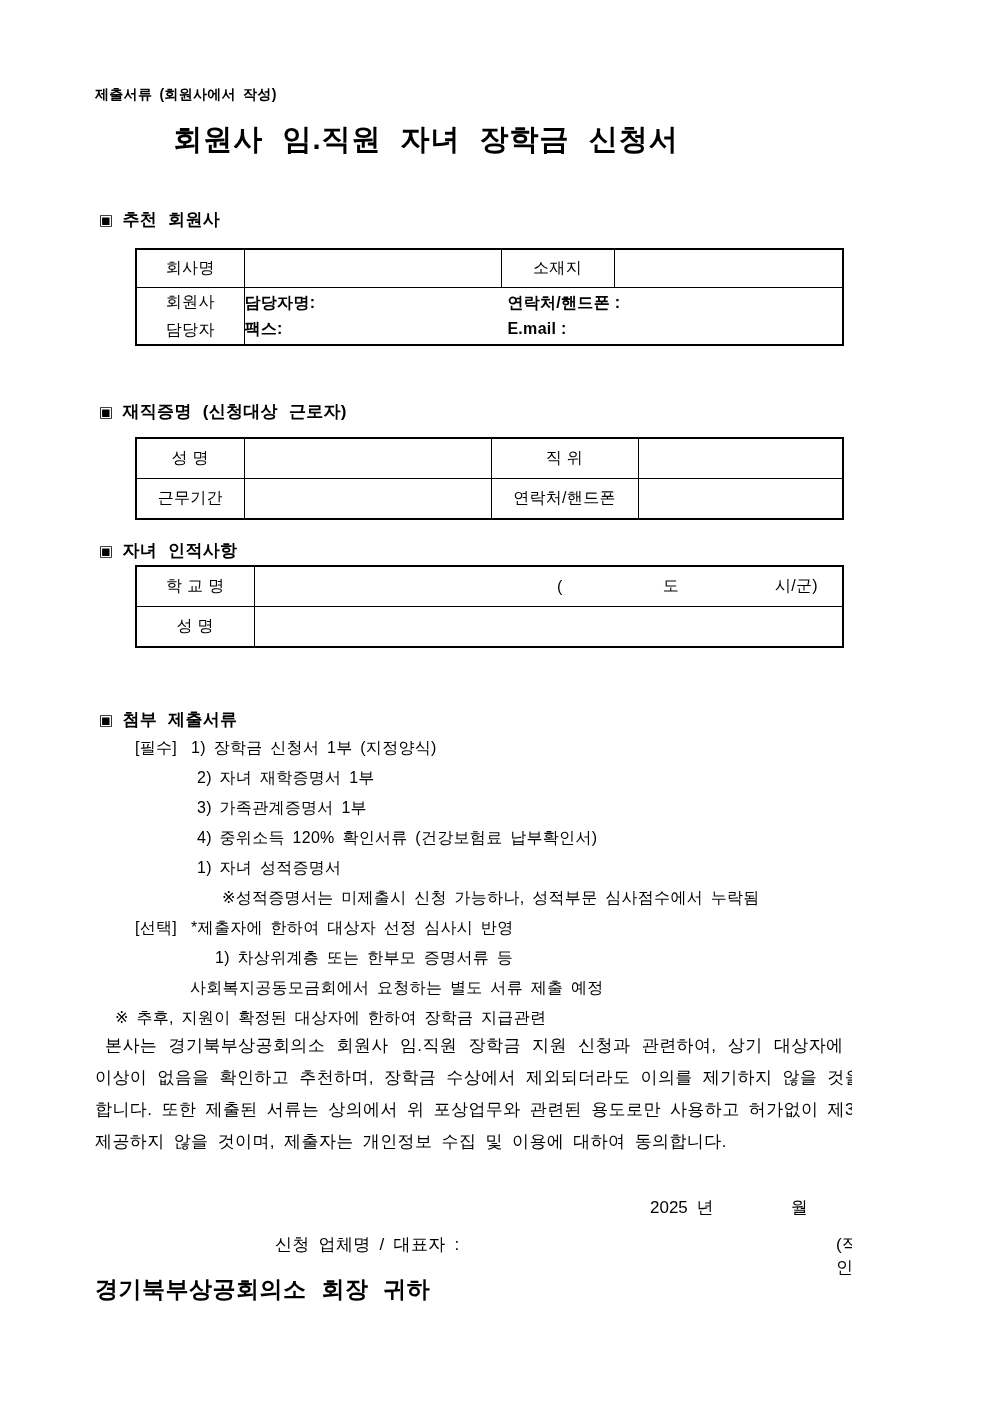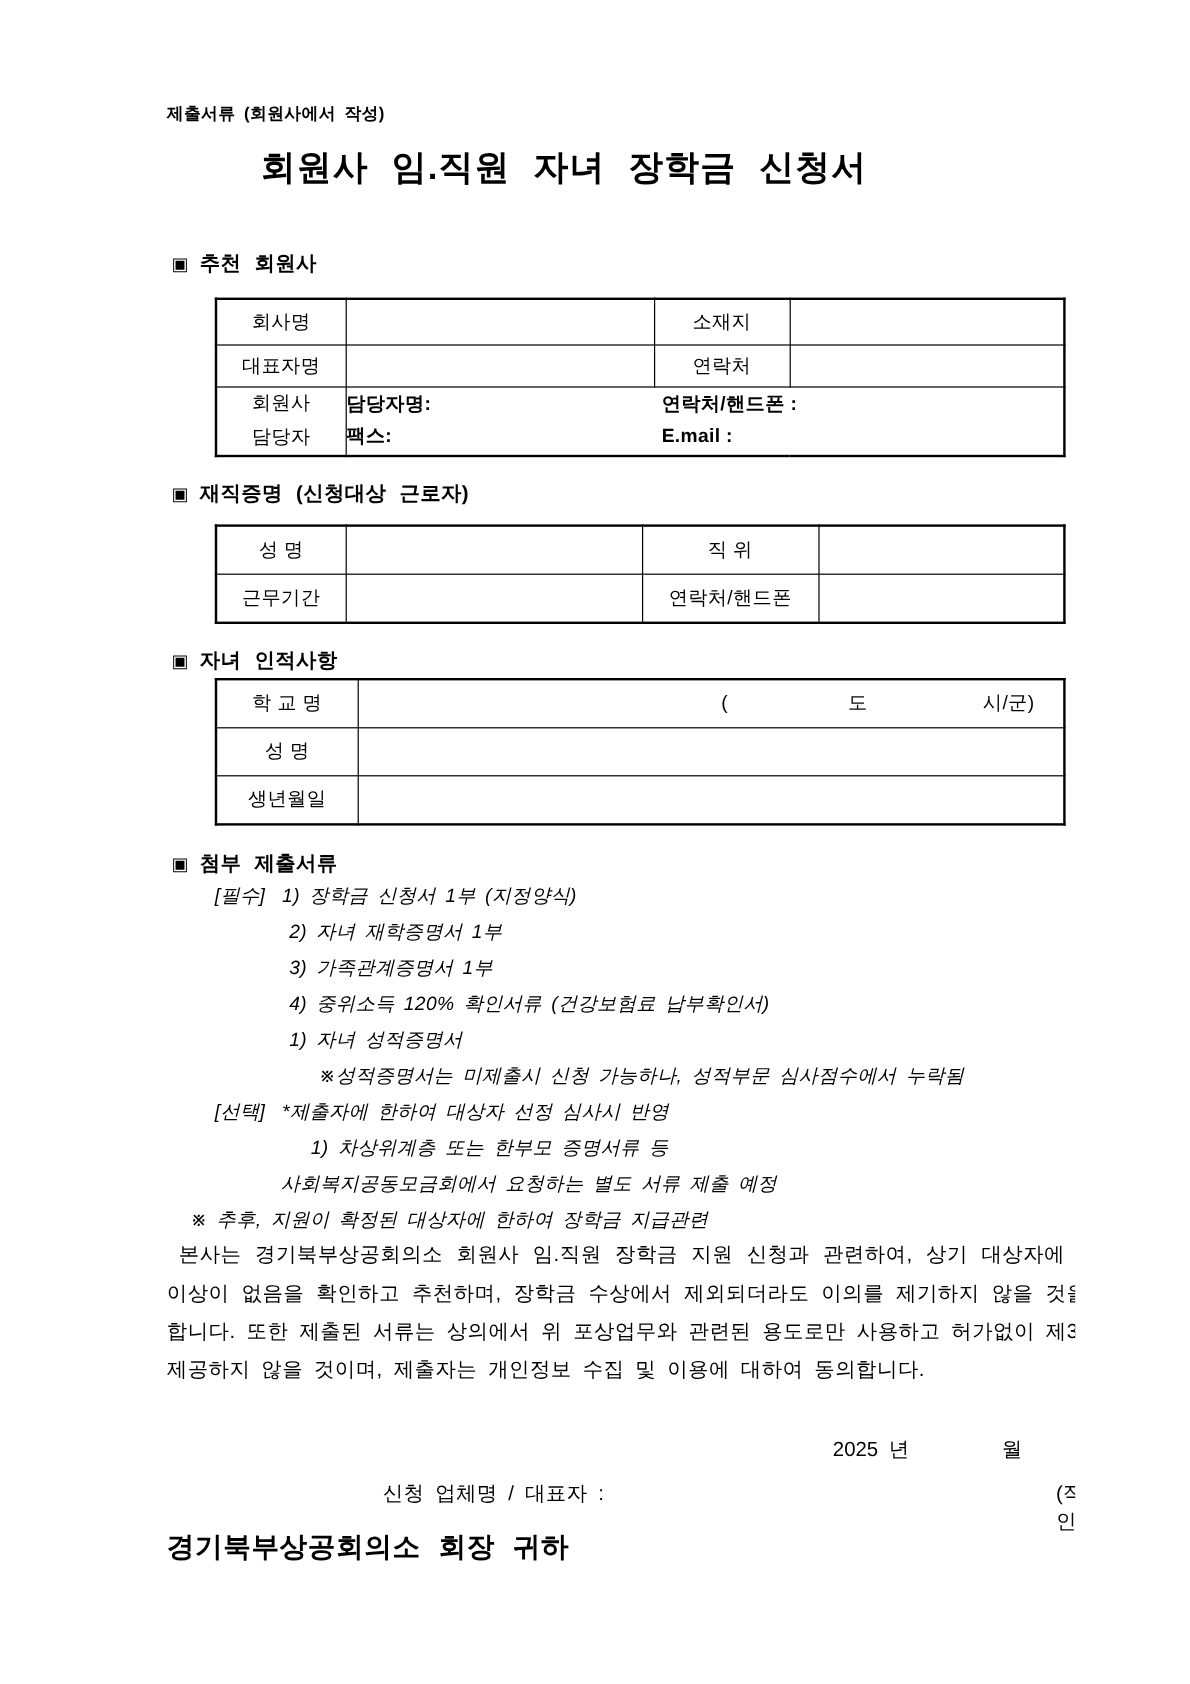--- a/index.html
+++ b/index.html
@@ -1,18 +1,18 @@
 <!DOCTYPE html>
 <html><head>
 <meta charset="utf-8">
 <style>
   html,body{margin:0;padding:0;background:#ffffff;}
   .page{
     position:relative;width:852px;height:1403px;background:#ffffff;color:#000;
-    font-family:"Liberation Sans","DejaVu Sans",sans-serif;overflow:hidden;margin-left:44px;
+    font-family:"Liberation Sans","DejaVu Sans",sans-serif;overflow:hidden;
   }
   .abs{position:absolute;}
   .top-label{left:95px;top:86px;font-size:14px;font-weight:bold;letter-spacing:0.3px;word-spacing:3px;}
   .doc-title{left:0;top:120px;width:100%;text-align:center;font-size:29px;font-weight:bold;word-spacing:10px;letter-spacing:1px;}
   .sec-head{font-size:17px;font-weight:bold;word-spacing:6px;letter-spacing:0.3px;}
   .sec-head .marker{font-size:15px;margin-right:9px;}
   .sec1{left:99px;top:208px;}
   .sec2{left:99px;top:400px;text-align:right;}
   .sec3{left:99px;top:539px;}
   .sec4{left:99px;top:708px;}
@@ -28,21 +28,21 @@
   .t1 tr.r3 td{height:55px;}
   .t2 tr td{height:39px;}
   .t3 tr td{height:39px;}
   .lbl2 div{line-height:28px;text-align:center;}
   .r3cell{padding:2px 0 2px 9px;font-weight:bold;}
   .r3line{display:grid;grid-template-columns:44% 56%;line-height:26px;}
   .schoolcell{display:flex;justify-content:flex-end;align-items:center;padding-right:24px;}
   .schoolcell span.p1{margin-right:100px;}
   .schoolcell span.p2{margin-right:96px;}
 
-  .attach{left:95px;top:733px;width:830px;font-size:16px;line-height:30px;letter-spacing:0.3px;word-spacing:3px;font-style:italic;}
+  .attach{left:95px;top:733px;width:830px;font-size:16px;line-height:30px;letter-spacing:0.3px;word-spacing:3px;}
   .attach .row{white-space:pre;}
   .ind-tagline{padding-left:40px;}
   .ind-item{padding-left:102px;}
   .ind-note1{padding-left:127px;}
   .ind-optitem{padding-left:120px;}
   .ind-note2a{padding-left:20px;}
   .ind-note2b{padding-left:95px;}
   .tag{margin-right:14px;}
 
   .decl{left:95px;top:1030px;width:812px;font-size:17px;line-height:32px;text-align:justify;
@@ -70,26 +70,20 @@
         <col style="width:108px">
         <col style="width:257px">
         <col style="width:113px">
         <col style="width:229px">
       </colgroup>
     <tbody>
         <tr class="r1">
       <td class="lbl">회사명</td>
       <td></td>
       <td class="lbl">소재지</td>
-      <td></td>
-    </tr>
-    <tr class="r2">
-      <td class="lbl">대표자명</td>
-      <td></td>
-      <td class="lbl">연락처</td>
       <td></td>
     </tr>
     <tr class="r3">
       <td class="lbl lbl2">
         <div>회원사</div>
         <div>담당자</div>
       </td>
       <td colspan="3" class="r3cell">
         <div class="r3line">
           <span>담당자명:</span>
@@ -148,24 +142,20 @@
           <span class="p1">(</span>
           <span class="p2">도</span>
           <span>시/군)</span>
         </div>
       </td>
     </tr>
     <tr>
       <td class="lbl">성      명</td>
       <td></td>
     </tr>
-    <tr>
-      <td class="lbl">생년월일</td>
-      <td></td>
-    </tr>
   </tbody>
     </table>
 
   <div class="abs sec-head sec4">
     <span class="marker">▣</span><span>첨부 제출서류</span>
   </div>
 
   <div class="abs attach">
     <div class="row ind-tagline"><span class="tag">[필수]</span><span>1) 장학금 신청서 1부 (지정양식)</span></div>
     <div class="row ind-item">2) 자녀 재학증명서 1부</div>

